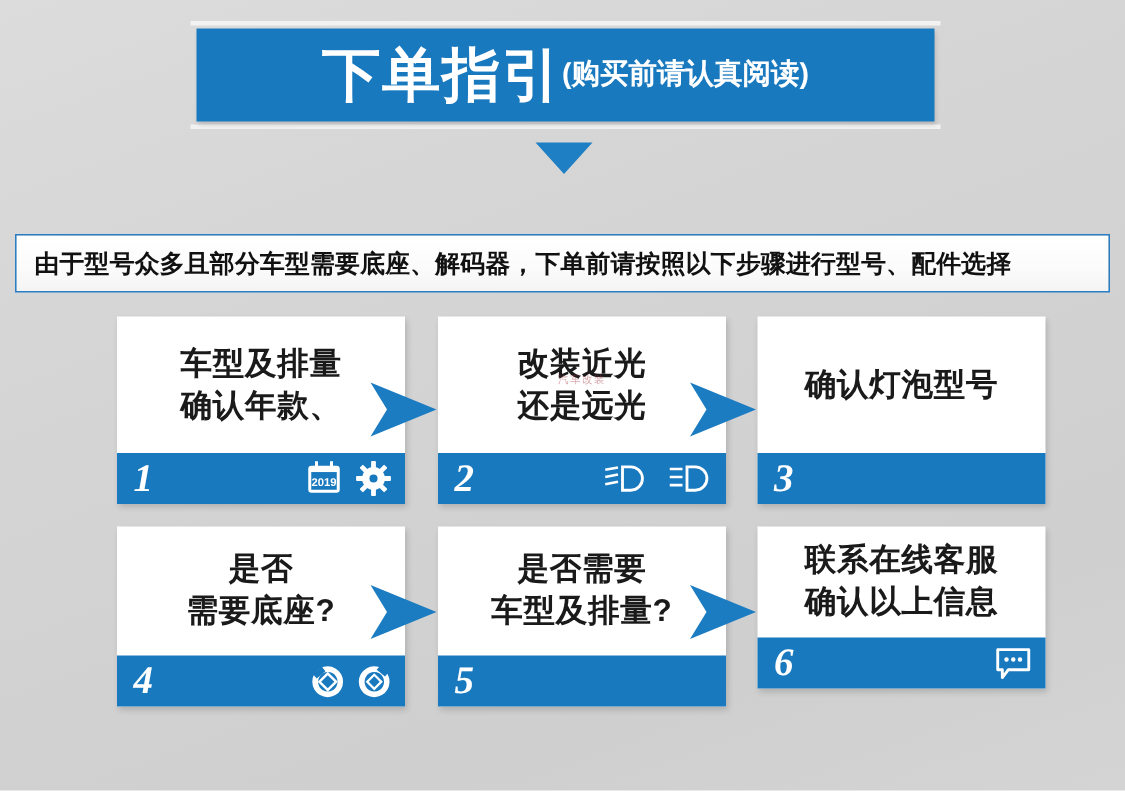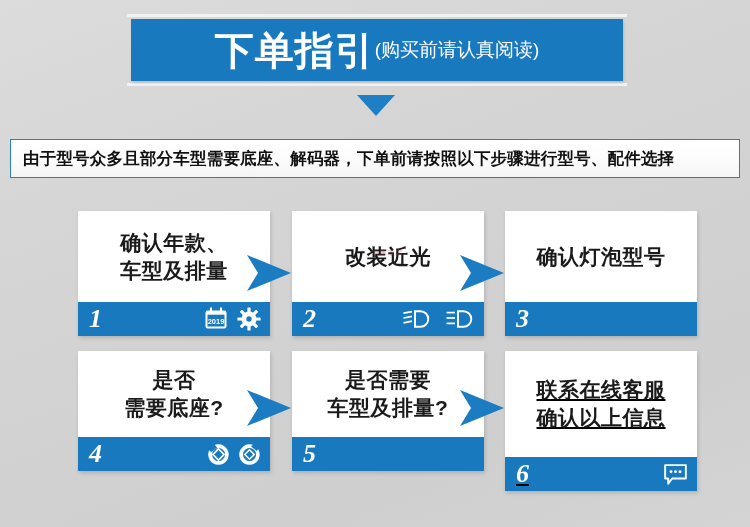--- a/index.html
+++ b/index.html
@@ -45,21 +45,21 @@
     color: #ffffff;
     font-size: 39px;
     font-weight: bold;
     letter-spacing: 1px;
     line-height: 1;
     white-space: nowrap;
   }
   .header-sub {
     color: #ffffff;
     font-size: 19px;
-    font-weight: normal;
+    font-weight: bold;
     line-height: 1;
     padding-bottom: 2px;
     white-space: nowrap;
   }
 
   
   .down-arrow {
     position: absolute;
     left: 357px;
     top: 95px;
@@ -67,21 +67,21 @@
     height: 0;
     border-left: 19px solid transparent;
     border-right: 19px solid transparent;
     border-top: 21px solid #1f7fc4;
   }
 
   
   .info-banner {
     position: absolute;
     left: 10px;
-    top: 139px;
+    top: 156px;
     width: 730px;
     height: 39px;
     background: linear-gradient(180deg, #ffffff 0%, #fbfbfb 60%, #f4f4f4 100%);
     border: 1px solid #2a7fc4;
     box-sizing: border-box;
     display: flex;
     align-items: center;
     padding-left: 12px;
   }
   .info-banner-text {
@@ -181,22 +181,22 @@
 <div class="down-arrow"></div>
 
 <div class="info-banner">
   <span class="info-banner-text">由于型号众多且部分车型需要底座、解码器，下单前请按照以下步骤进行型号、配件选择</span>
 </div>
 
 <div class="grid">
 
   <div class="card" style="left:78px; top:211px; width:192px; height:125px;">
     <div class="card-body">
+      <div class="card-line">车型及排量</div>
       <div class="card-line">确认年款、</div>
-      <div class="card-line">车型及排量</div>
     </div>
     <div class="card-footer">
       <span class="card-num">1</span>
       <span class="card-icons">
 
         <span>
           <svg width="24" height="23" viewBox="0 0 24 23">
             <rect x="2.5" y="4.5" width="19" height="16" rx="1.2" fill="none" stroke="#ffffff" stroke-width="2"></rect>
             <rect x="2.5" y="4.5" width="19" height="3.2" fill="#ffffff"></rect>
             <rect x="6" y="0.5" width="2" height="5" fill="#ffffff"></rect>
@@ -221,20 +221,21 @@
             <circle cx="12" cy="12" r="2.7" fill="#1879bf"></circle>
           </svg>
         </span>
       </span>
     </div>
   </div>
 
   <div class="card" style="left:292px; top:211px; width:192px; height:125px;">
     <div class="card-body">
       <div class="card-line">改装近光</div>
+      <div class="card-line">还是远光</div>
       <div class="watermark">汽车改装</div>
     </div>
     <div class="card-footer">
       <span class="card-num">2</span>
       <span class="card-icons" style="gap:13px;">
 
         <span>
           <svg width="30" height="20" viewBox="0 0 30 20">
             <path d="M13 2.2 H18.5 A7.8 7.8 0 0 1 18.5 17.8 H13 Z" fill="none" stroke="#ffffff" stroke-width="1.9"></path>
             <line x1="1.5" y1="4.2" x2="10" y2="2.6" stroke="#ffffff" stroke-width="1.7"></line>
@@ -297,21 +298,21 @@
     <div class="card-body">
       <div class="card-line">是否需要</div>
       <div class="card-line">车型及排量?</div>
     </div>
     <div class="card-footer">
       <span class="card-num">5</span>
       <span class="card-icons"></span>
     </div>
   </div>
 
-  <div class="card" style="left:505px; top:351px; width:192px; height:140px;text-decoration:underline;">
+  <div class="card" style="left:505px; top:351px; width:192px; height:108px;">
     <div class="card-body">
       <div class="card-line">联系在线客服</div>
       <div class="card-line">确认以上信息</div>
     </div>
     <div class="card-footer">
       <span class="card-num">6</span>
       <span class="card-icons">
         <span>
           <svg width="25" height="23" viewBox="0 0 26 24">
             <path d="M2.2 2.2 H23.8 V16.2 H9.5 L5.4 21.6 V16.2 H2.2 Z" fill="none" stroke="#ffffff" stroke-width="2" stroke-linejoin="round"></path>

